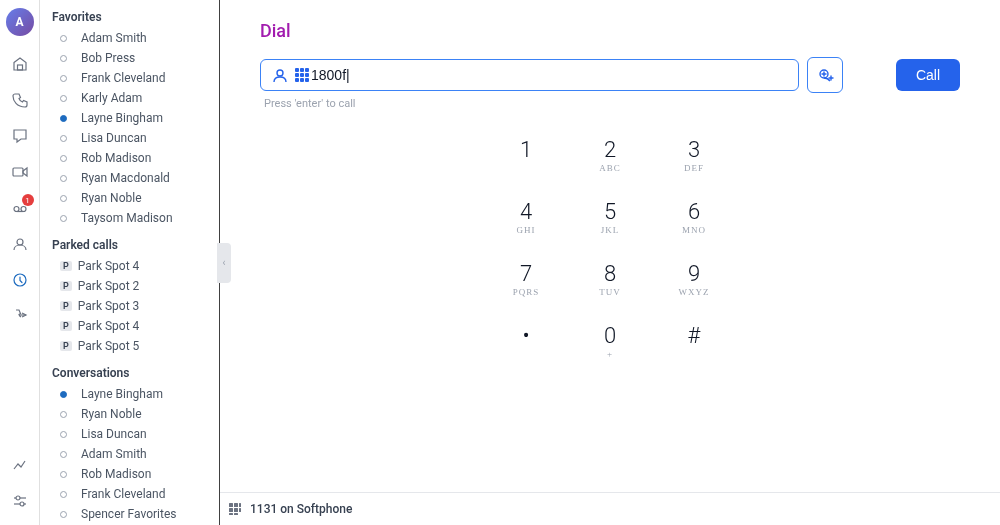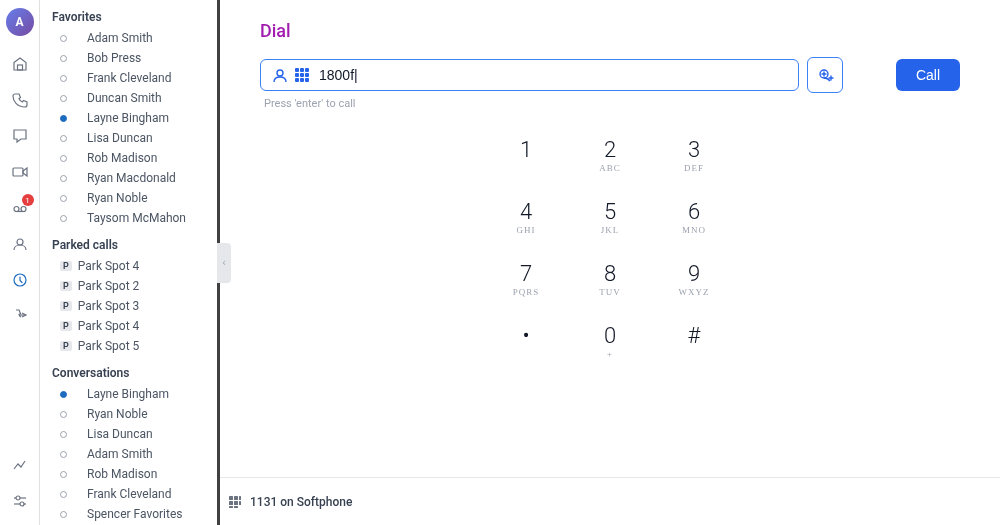--- a/index.html
+++ b/index.html
@@ -37,37 +37,37 @@
       display: flex; align-items: center; justify-content: center;
     }
     .sidebar-icon-bottom {
       margin-top: auto;
     }
 
     
     .left-panel {
       width: 180px;
       background: #fff;
-      border-right: 3px solid #404040;
+      border-right: 1px solid #404040;
       overflow-y: auto;
       font-size: 12px;
       color: #333;
     }
     .left-panel::-webkit-scrollbar { width: 4px; }
     .left-panel::-webkit-scrollbar-thumb { background: #ccc; border-radius: 2px; }
 
     .section-title {
       font-weight: 600;
       font-size: 12px;
       color: #374151;
       padding: 10px 12px 4px 12px;
     }
     .list-item {
       padding: 3px 12px 3px 20px;
-      display: flex; align-items: center; gap: 20px;
+      display: flex; align-items: center; gap: 14px;
       cursor: pointer; color: #4b5563; font-size: 12px;
     }
     .list-item .dot {
       width: 7px; height: 7px; border-radius: 50%;
       flex-shrink: 0; border: 1px solid #9ca3af;
     }
     .list-item .dot.active { background: #1d6bbf; border-color: #1d6bbf; }
     .list-item .dot.empty { background: transparent; }
     .parked-item {
       padding: 3px 12px 3px 20px;
@@ -124,21 +124,20 @@
       margin-bottom: 4px;
     }
     .dial-input-wrapper {
       display: flex;
       align-items: center;
       border: 1.5px solid #3b82f6;
       border-radius: 6px;
       padding: 6px 10px;
       flex: 1;
       background: #fff;
-      gap: 8px;
     }
     .dial-input-icons {
       display: flex;
       align-items: center;
       gap: 4px;
       color: #3b82f6;
     }
     .dial-input-field {
       border: none;
       outline: none;
@@ -200,21 +199,21 @@
       letter-spacing: 1px;
       margin-top: 2px;
       min-height: 12px;
       font-family: Liberation Serif, serif;
     }
 
     
     .bottom-bar {
       position: absolute;
       bottom: 0; left: 0; right: 0;
-      height: 48px;
+      height: 33px;
       background: #fff;
       border-top: 1px solid #e5e7eb;
       display: flex;
       align-items: center;
       padding: 0 8px;
       font-size: 12px;
       color: #374151;
       font-weight: 500;
     }
 
@@ -301,21 +300,21 @@
       <div class="list-item">
         <span class="dot empty"></span>
         <span>Bob Press</span>
       </div>
       <div class="list-item">
         <span class="dot empty"></span>
         <span>Frank Cleveland</span>
       </div>
       <div class="list-item">
         <span class="dot empty"></span>
-        <span>Duncan Smith</span>
+        <span>Karly Adam</span>
       </div>
       <div class="list-item">
         <span class="dot active"></span>
         <span>Layne Bingham</span>
       </div>
       <div class="list-item">
         <span class="dot empty"></span>
         <span>Lisa Duncan</span>
       </div>
       <div class="list-item">
@@ -325,21 +324,21 @@
       <div class="list-item">
         <span class="dot empty"></span>
         <span>Ryan Macdonald</span>
       </div>
       <div class="list-item">
         <span class="dot empty"></span>
         <span>Ryan Noble</span>
       </div>
       <div class="list-item">
         <span class="dot empty"></span>
-        <span>Taysom McMahon</span>
+        <span>Taysom Madison</span>
       </div>
     </div>
 
   <div class="section-title">Parked calls</div>
 
   <div id="parked-list">
       <div class="parked-item">
         <span class="parked-badge">P</span>
         <span>Park Spot 4</span>
       </div>

